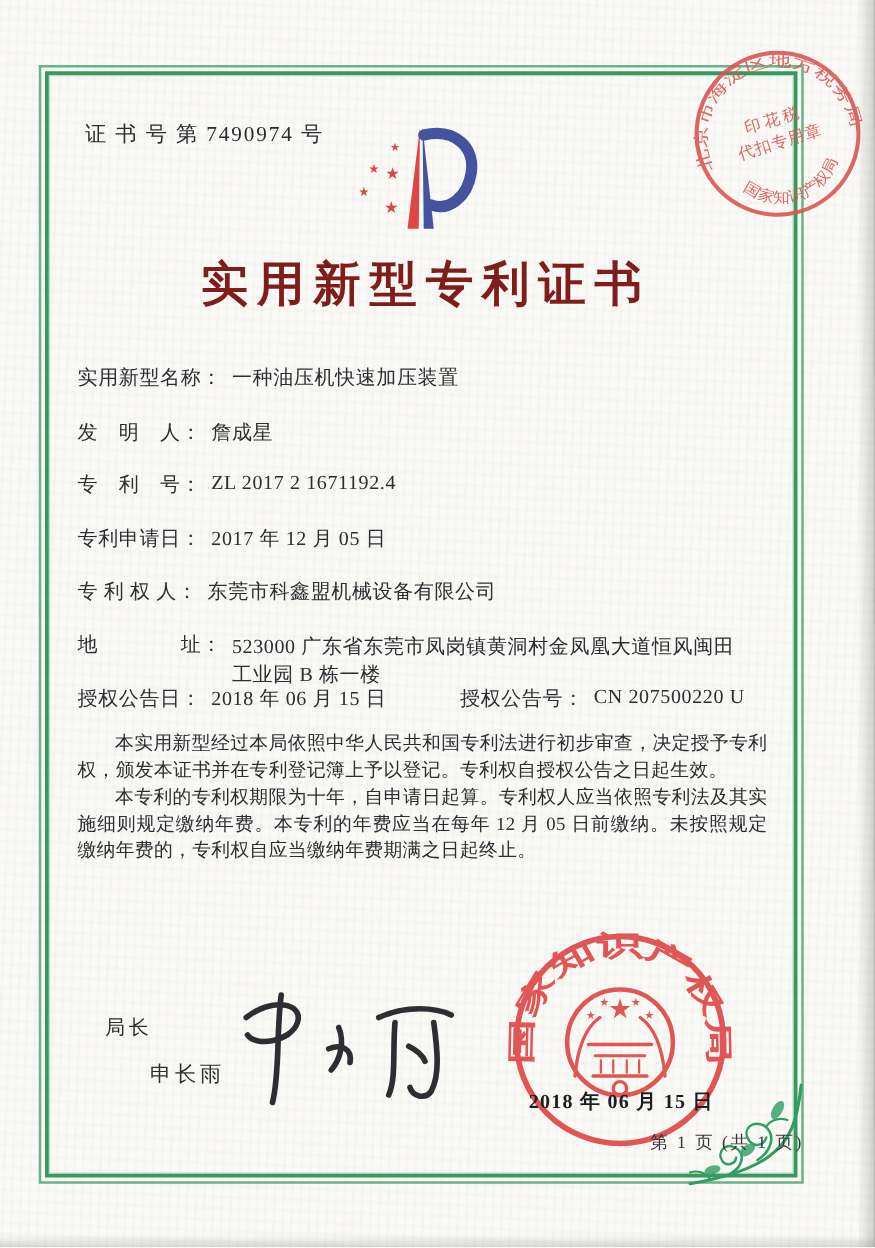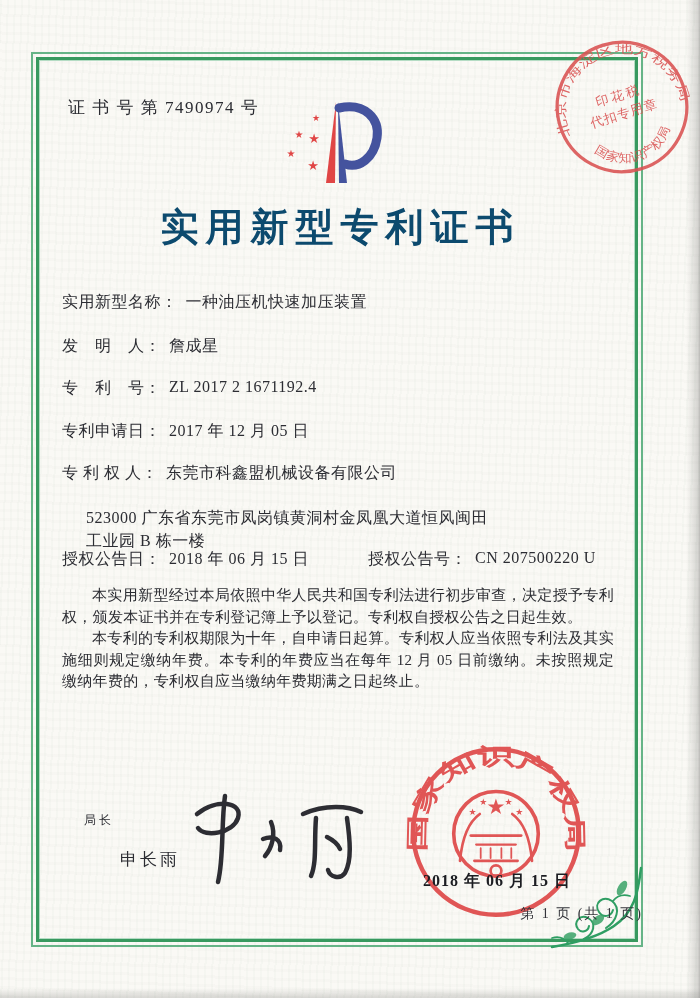--- a/index.html
+++ b/index.html
@@ -32,33 +32,33 @@
     border:3px solid #38995f;
     box-shadow:inset 0 0 0 1px #b5dcc4;
   }
 
   .cert-no{position:absolute;left:68px;top:96px;font-size:17px;letter-spacing:1.5px;color:#2a2b31;}
 
   .logo{position:absolute;left:275px;top:95px;}
 
   .title{
     position:absolute;left:31px;top:202px;width:612px;text-align:center;
-    font-size:38px;font-weight:600;color:#0c4a6e;letter-spacing:7px;text-indent:7px;
+    font-size:38px;font-weight:600;color:#7f1d1d;letter-spacing:7px;text-indent:7px;
   }
 
   .row{position:absolute;left:62px;display:flex;font-size:16px;color:#2c2d33;letter-spacing:.5px;white-space:pre;}
   .row .lab{flex:none;}
   .row .val{margin-left:8px;}
-  .row .val2lines{margin-left:24px;white-space:normal;width:480px;line-height:23px;}
+  .row .val2lines{margin-left:8px;white-space:normal;width:480px;line-height:23px;}
   .pair2{position:absolute;left:306px;top:0;display:flex;white-space:pre;}
 
   .paras{position:absolute;left:62px;top:585px;width:552px;}
   .paras p{margin:0;text-indent:2em;text-align:justify;font-size:15px;line-height:21.6px;letter-spacing:.3px;color:#2b2c32;}
 
-  .issuer-role{position:absolute;left:84px;top:812px;font-size:12px;letter-spacing:3px;}
+  .issuer-role{position:absolute;left:84px;top:812px;font-size:16px;letter-spacing:3px;}
   .issuer-name{position:absolute;left:84px;top:848px;font-size:17px;letter-spacing:3px;margin-left:36px;}
 
   .signature{position:absolute;left:175px;top:782px;}
 
   .main-seal{position:absolute;left:406px;top:742px;opacity:.93;}
   .seal-date{position:absolute;left:412px;top:871px;width:170px;text-align:center;
     font-size:16px;font-weight:600;color:#1c1d22;letter-spacing:1px;white-space:pre;}
 
   .tax-stamp{position:absolute;left:548px;top:33px;transform:rotate(-17deg);opacity:.88;}
 
@@ -108,20 +108,21 @@
   </div>
   <div class="row" style="top:421px">
     <span class="lab">专利申请日：</span>
     <span class="val">2017 年 12 月 05 日</span>
   </div>
   <div class="row" style="top:463px">
     <span class="lab">专 利 权 人：</span>
     <span class="val">东莞市科鑫盟机械设备有限公司</span>
   </div>
   <div class="row" style="top:506px">
+    <span class="lab">地　　　　址：</span>
     <span class="val2lines">
       <span>523000 广东省东莞市凤岗镇黄洞村金凤凰大道恒风闽田</span><br>
       <span>工业园 B 栋一楼</span>
     </span>
   </div>
   <div class="row" style="top:549px">
     <span class="lab">授权公告日：</span>
     <span class="val">2018 年 06 月 15 日</span>
     <span class="pair2">
       <span class="lab">授权公告号：</span>

